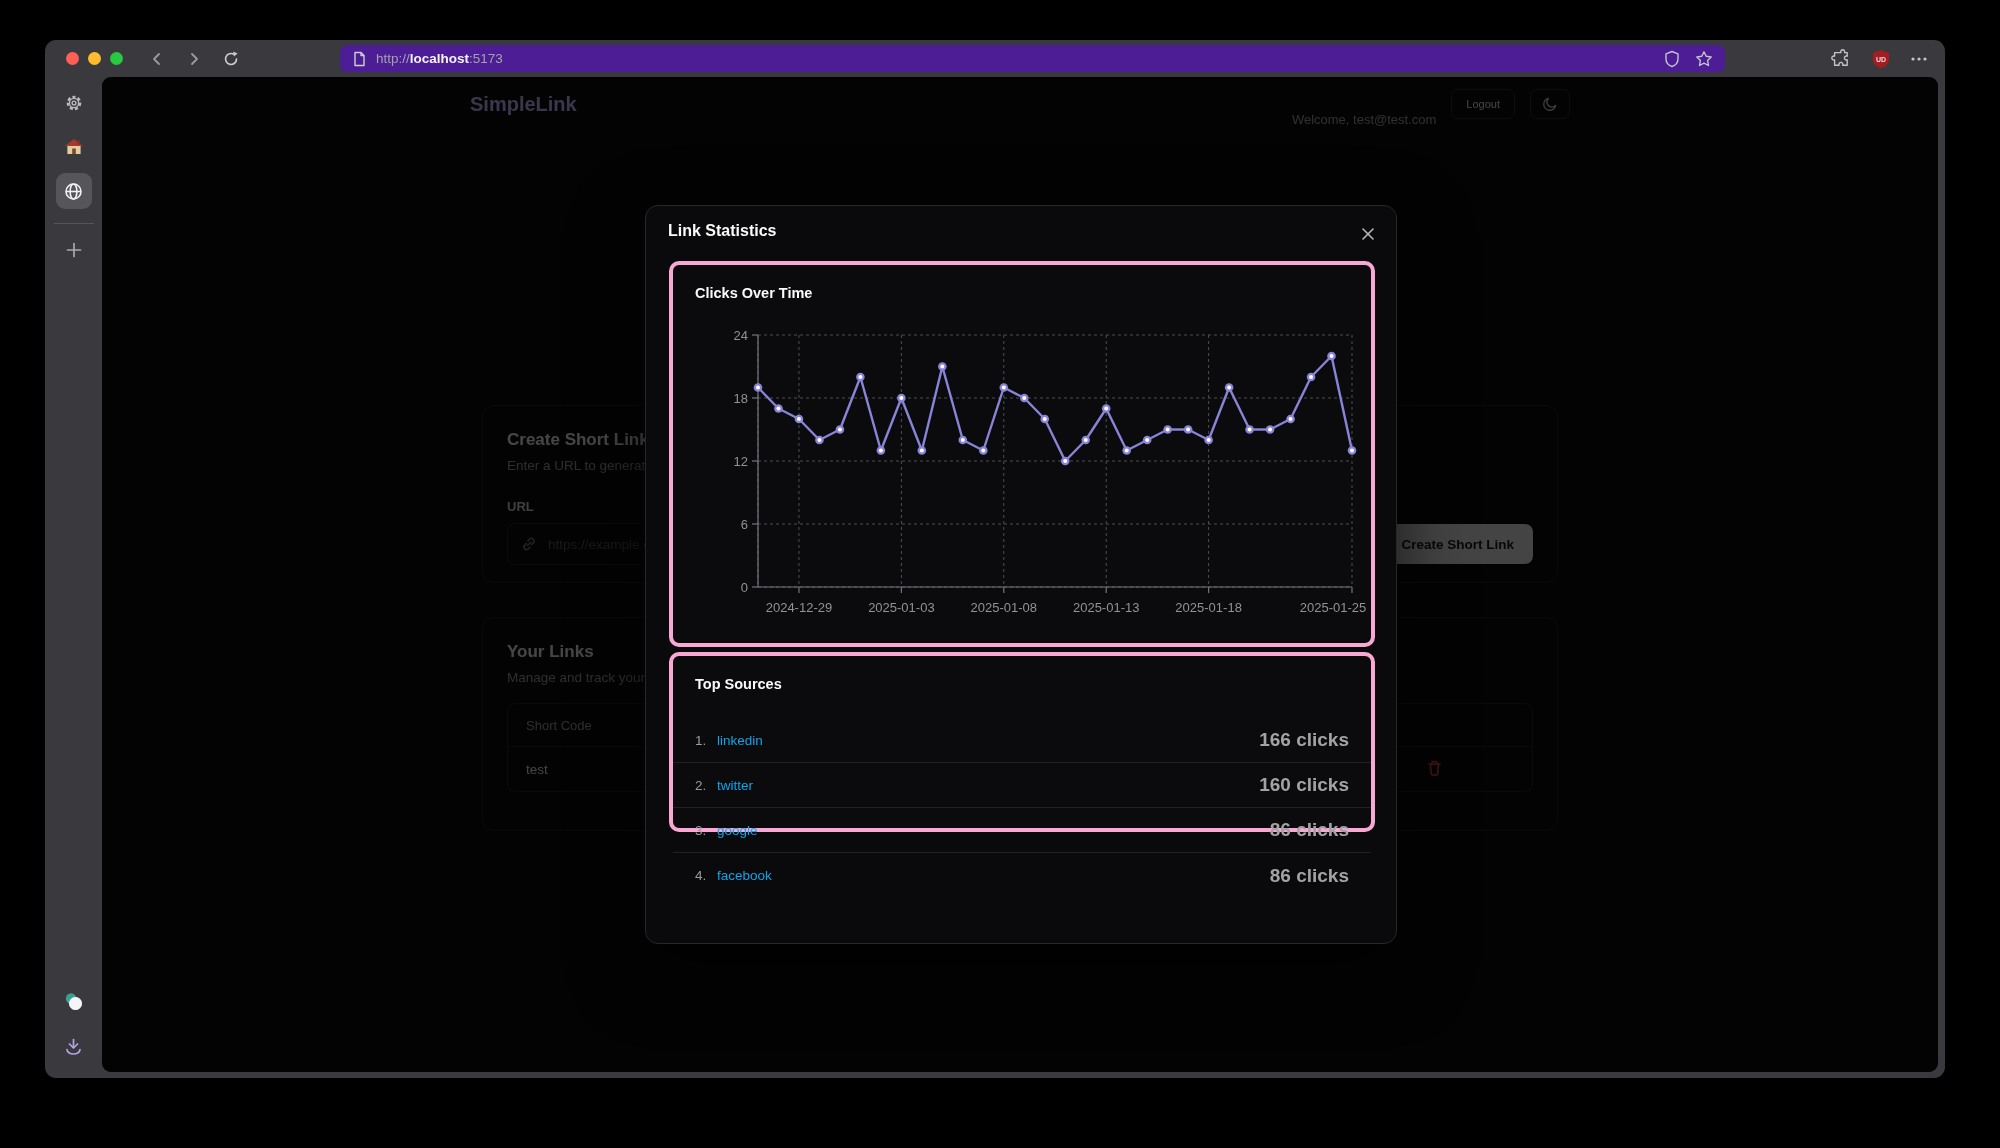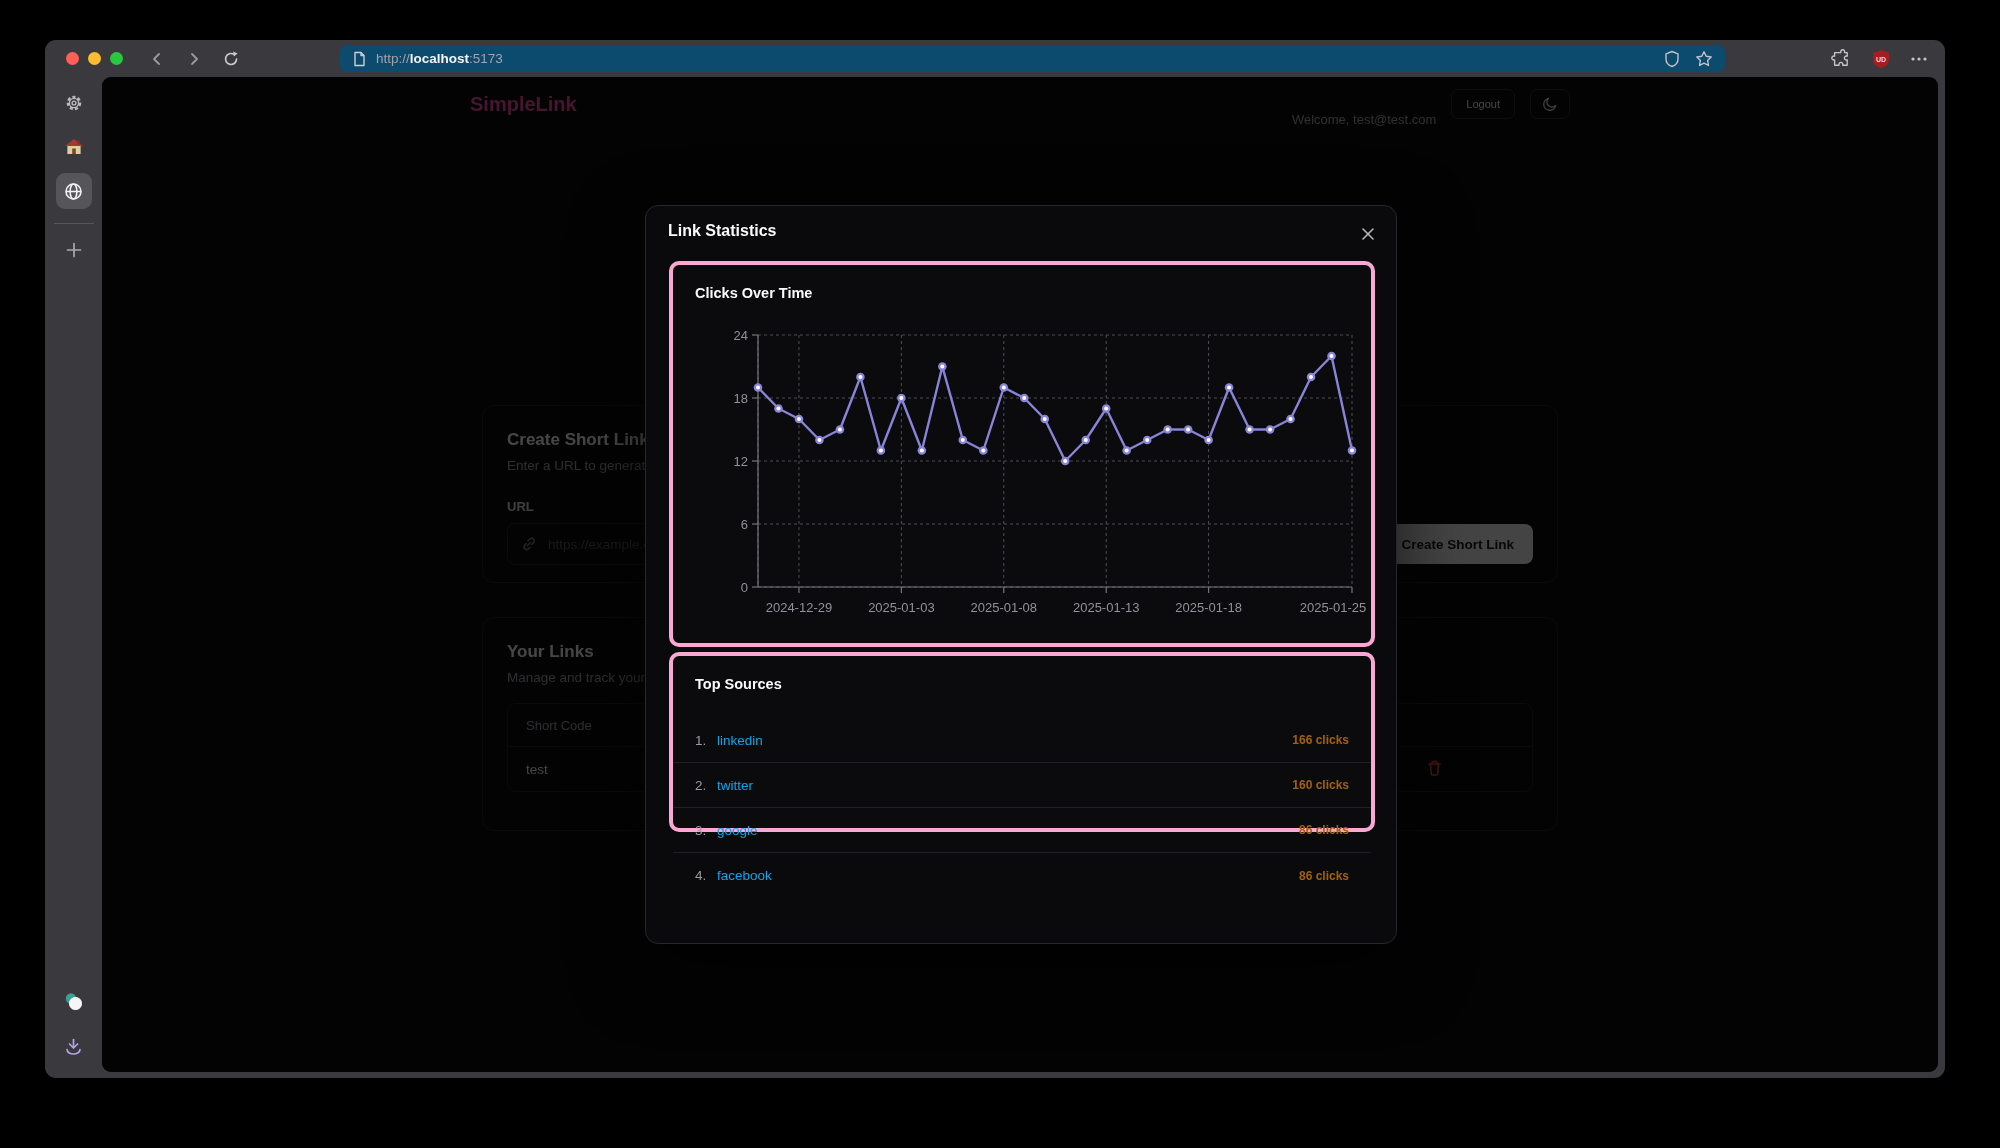--- a/index.html
+++ b/index.html
@@ -7,38 +7,38 @@
   .stage{position:relative;width:2000px;height:1148px;background:#000;overflow:hidden;}
 
   
   .window{position:absolute;left:45px;top:40px;width:1900px;height:1038px;background:#3a3a3e;border-radius:11px;box-shadow:0 25px 70px rgba(0,0,0,.8);}
   .titlebar{position:absolute;left:0;top:0;right:0;height:37px;display:flex;align-items:center;}
   .lights{display:flex;gap:9px;margin-left:21px;}
   .light{width:13px;height:13px;border-radius:50%;}
   .l-red{background:#ff5f57;}.l-yellow{background:#febc2e;}.l-green{background:#28c840;}
   .navbtns{display:flex;gap:13px;margin-left:22px;align-items:center;}
   .navbtn{width:24px;height:24px;display:flex;align-items:center;justify-content:center;}
-  .urlbar{position:absolute;left:295px;top:5px;width:1385px;height:27px;background:#0c4a6e;border-radius:7px;display:flex;align-items:center;padding:0 12px;}
+  .urlbar{position:absolute;left:295px;top:5px;width:1385px;height:27px;background:#4c1d95;border-radius:7px;display:flex;align-items:center;padding:0 12px;}
   .urltext{margin-left:9px;font-size:13.5px;color:#a3a3a9;white-space:nowrap;}
   .urltext .host{color:#f4f4f6;font-weight:700;}
   .urlbar-right{margin-left:auto;display:flex;gap:15px;align-items:center;}
   .chrome-right{position:absolute;right:16px;top:5px;height:27px;display:flex;gap:17px;align-items:center;}
 
   
   .sidebar{position:absolute;left:0;top:37px;width:57px;bottom:0;display:flex;flex-direction:column;align-items:center;}
   .side-icon{width:36px;height:36px;display:flex;align-items:center;justify-content:center;border-radius:9px;margin-top:8px;}
   .side-icon.active{background:#55555a;}
   .side-divider{width:40px;height:1px;background:#55555a;margin-top:14px;}
   .side-bottom{margin-top:auto;display:flex;flex-direction:column;align-items:center;margin-bottom:14px;}
 
   
   .content{position:absolute;left:57px;top:37px;right:7px;bottom:6px;background:#0b0b0c;border-radius:9px;overflow:hidden;}
   .page{position:absolute;inset:0;}
   .app-header{position:absolute;left:50%;transform:translateX(-50%);width:1100px;top:11px;height:32px;display:flex;align-items:center;}
-  .brand{font-size:20px;font-weight:700;color:#ec4899;}
+  .brand{font-size:20px;font-weight:700;color:#c4b5fd;}
   .hdr-right{margin-left:auto;display:flex;align-items:center;gap:15px;}
   .welcome{font-size:13px;color:#a1a1aa;margin-top:31px;}
   .btn-outline{height:30px;padding:0 14px;border:1px solid #2c2c31;border-radius:7px;background:transparent;color:#e4e4e7;font-size:11px;display:flex;align-items:center;}
   .btn-icon{width:40px;height:30px;border:1px solid #2c2c31;border-radius:7px;background:transparent;display:flex;align-items:center;justify-content:center;}
   .card{position:absolute;left:50%;transform:translateX(-50%);width:1076px;border:1px solid #222226;border-radius:12px;background:#0d0d0f;padding:24px;}
   .card-title{font-size:17px;font-weight:700;color:#ececef;}
   .card-sub{font-size:13.5px;color:#9b9ba3;margin-top:8px;}
   .field-label{font-size:13px;color:#d4d4d8;margin-top:26px;font-weight:600;}
   .input-row{display:flex;margin-top:9px;align-items:center;}
   .text-input{flex:1;height:42px;background:#0b0b0d;border:1px solid #26262b;border-radius:8px;display:flex;align-items:center;padding:0 13px;gap:9px;}
@@ -59,21 +59,21 @@
   .mcard{position:absolute;left:23px;width:706px;border:4px solid #f9a8d4;border-radius:10px;background:#0b0b0d;}
   .mcard1{top:55px;height:386px;}
   .mcard2{top:446px;height:180px;}
   .mcard-title{position:absolute;left:22px;top:20px;font-size:14.5px;font-weight:700;color:#fafafa;}
   .chart-svg{position:absolute;left:0;top:0;overflow:visible;}
   .ts-list{position:absolute;left:0;right:0;top:62px;}
   .ts-row{height:45px;display:flex;align-items:center;padding:0 22px;}
   .ts-row.sep{border-bottom:1px solid #202025;}
   .ts-rank{font-size:13.5px;color:#9a9aa2;width:22px;}
   .ts-name{font-size:13.5px;color:#0ea5e9;}
-  .ts-clicks{margin-left:auto;font-size:12px;font-weight:700;color:#a16207;}
+  .ts-clicks{margin-left:auto;font-size:19px;font-weight:700;color:#a3a3a3;}
 
   svg{display:block;}
 </style>
 </head>
 <body>
 
 <div class="stage">
   <div class="window">
 
     <div class="titlebar">

